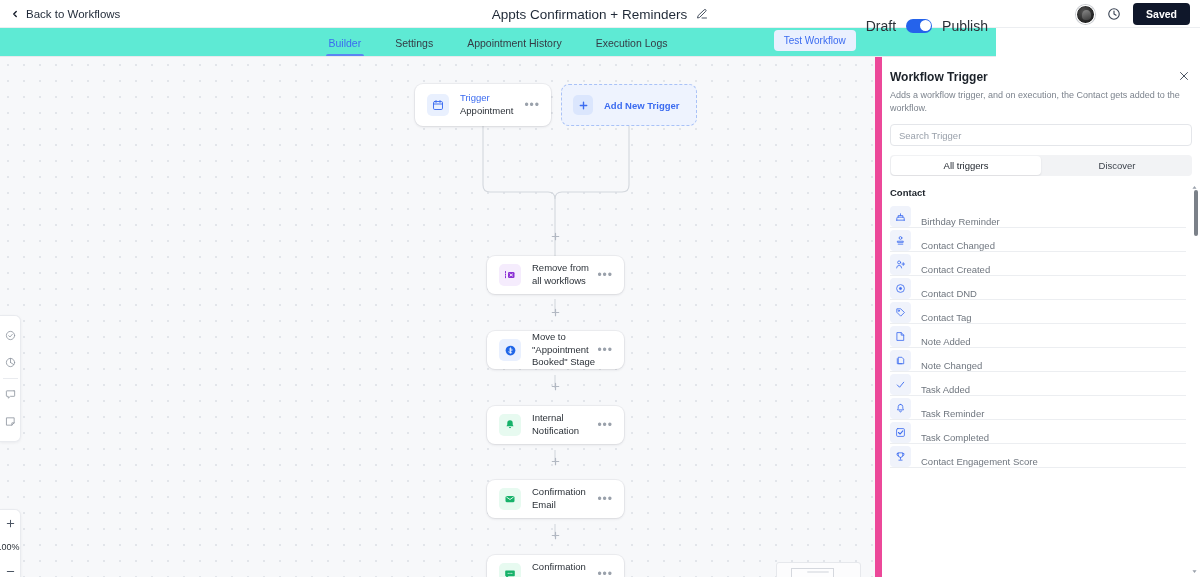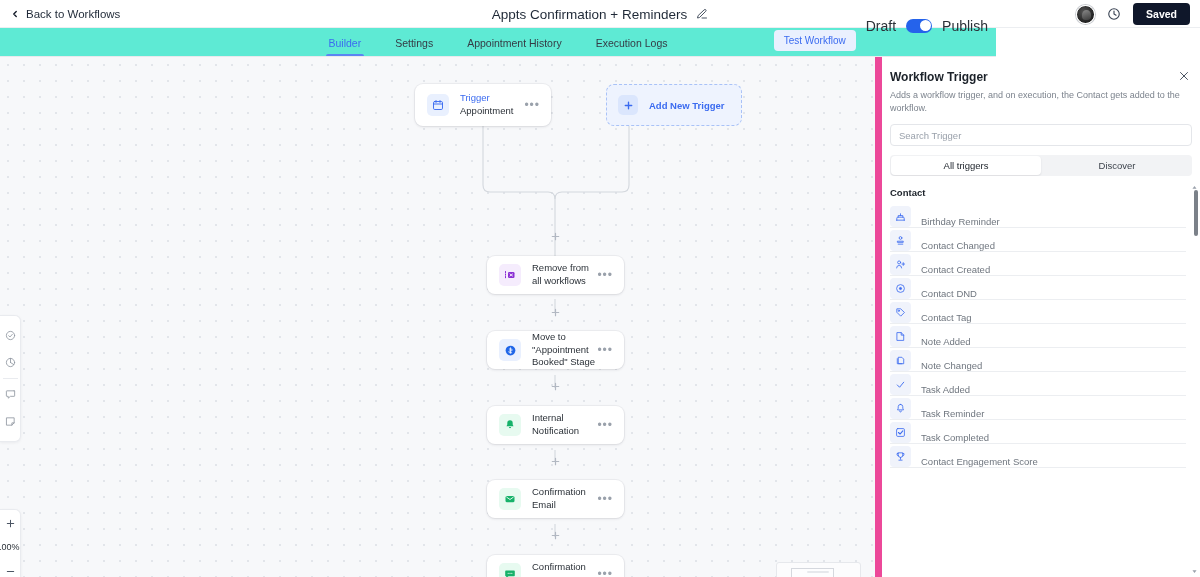--- a/index.html
+++ b/index.html
@@ -114,21 +114,21 @@
   .node-sub { font-size: 9.5px; color: #2b3138; line-height: 1.35; }
   .node-dots {
     margin-right: 11px; color: #9aa1ab; font-size: 12px; letter-spacing: 1px;
     flex: 0 0 auto; line-height: 1; cursor: pointer;
   }
 
   .node-trigger { left: 415px; top: 27px; width: 136px; height: 42px; }
   .add-trigger {
     position: absolute; left: 561px; top: 27px; width: 136px; height: 42px;
     background: #eef3fe; border: 1px dashed #a9c2f7; border-radius: 8px;
-    display: flex; align-items: center; cursor: pointer; margin-left: 45px;
+    display: flex; align-items: center; cursor: pointer;
   }
   .add-trigger .plus-box {
     width: 20px; height: 20px; border-radius: 5px; background: #dbe6fd;
     display:flex; align-items:center; justify-content:center;
     margin-left: 11px; flex: 0 0 auto;
   }
   .add-trigger .plus-box svg { width: 11px; height: 11px; color: #3b6bf0; }
   .add-trigger .lbl { margin-left: 11px; font-size: 9.5px; color: #3b6bf0; font-weight: 600; }
 
   .node-step { left: 487px; width: 137px; height: 38px; }

